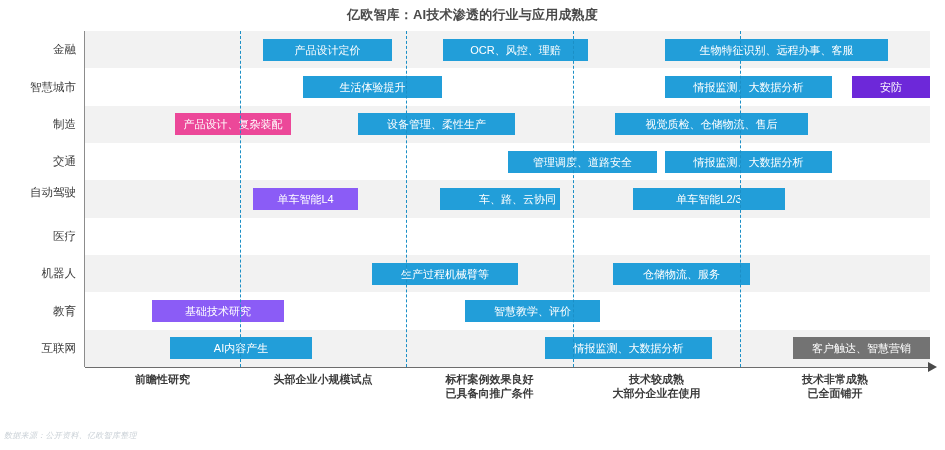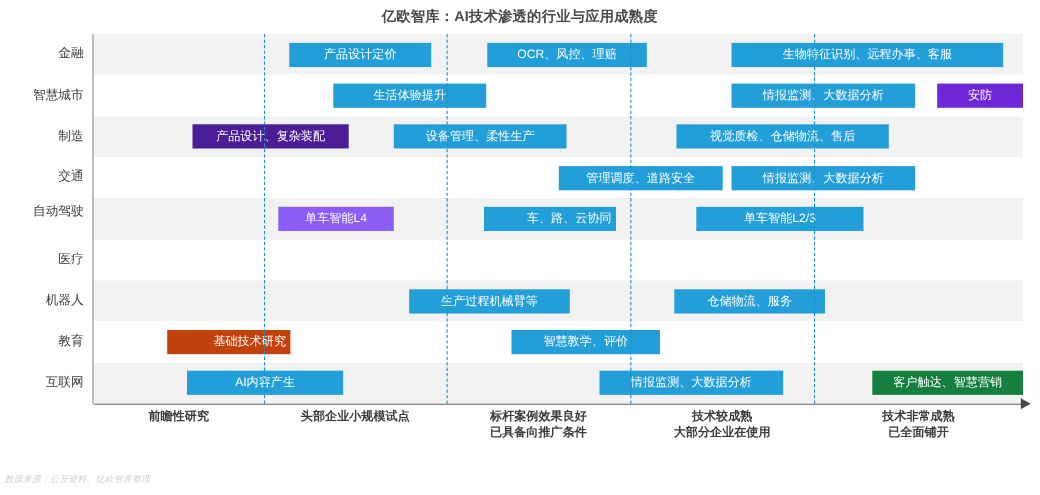--- a/index.html
+++ b/index.html
@@ -96,53 +96,53 @@
     <div class="ylabel" style="top: 198.833px;"><span>医疗</span></div>
     <div class="ylabel" style="top: 236.167px;"><span>机器人</span></div>
     <div class="ylabel" style="top: 273.5px;"><span>教育</span></div>
     <div class="ylabel" style="top: 310.833px;"><span>互联网</span></div>
   </div>
 
 <div id="plot">
     <div class="row alt" style="top: 0px; height: 37.3333px;">
       <div class="bar" style="left: 178px; width: 129px; background: rgb(34, 158, 217);">产品设计定价</div>
       <div class="bar" style="left: 358px; width: 145px; background: rgb(34, 158, 217);">OCR、风控、理赔</div>
-      <div class="bar" style="left: 580px; width: 247px; background: rgb(34, 158, 217);">生物特征识别、远程办事、客服</div>
+      <div class="bar" style="left: 580px; width: 223px; background: rgb(34, 158, 217);">生物特征识别、远程办事、客服</div>
     </div>
     <div class="row plain" style="top: 37.3333px; height: 37.3333px;">
       <div class="bar" style="left: 218px; width: 139px; background: rgb(34, 158, 217);">生活体验提升</div>
       <div class="bar" style="left: 580px; width: 167px; background: rgb(34, 158, 217);">情报监测、大数据分析</div>
       <div class="bar" style="left: 767px; width: 78px; background: #6d28d9;">安防</div>
     </div>
     <div class="row alt" style="top: 74.6667px; height: 37.3333px;">
-      <div class="bar" style="left: 90px; width: 142px; background: #4c1d95;">产品设计、复杂装配</div>
+      <div class="bar" style="left: 90px; width: 116px; background: #ec4899;">产品设计、复杂装配</div>
       <div class="bar" style="left: 273px; width: 157px; background: rgb(34, 158, 217);">设备管理、柔性生产</div>
       <div class="bar" style="left: 530px; width: 193px; background: rgb(34, 158, 217);">视觉质检、仓储物流、售后</div>
     </div>
     <div class="row plain" style="top: 112px; height: 37.3333px;">
       <div class="bar" style="left: 423px; width: 149px; background: rgb(34, 158, 217);">管理调度、道路安全</div>
       <div class="bar" style="left: 580px; width: 167px; background: rgb(34, 158, 217);">情报监测、大数据分析</div>
     </div>
     <div class="row alt" style="top: 149.333px; height: 37.3333px;">
       <div class="bar" style="left: 168px; width: 105px; background: #8b5cf6;">单车智能L4</div>
       <div class="bar" style="left: 355px; width: 120px; background: rgb(34, 158, 217); padding-left: 39px;">车、路、云协同</div>
       <div class="bar" style="left: 548px; width: 152px; background: rgb(34, 158, 217);">单车智能L2/3</div>
     </div>
     <div class="row alt" style="top: 224px; height: 37.3333px;">
       <div class="bar" style="left: 287px; width: 146px; background: rgb(34, 158, 217);">生产过程机械臂等</div>
       <div class="bar" style="left: 528px; width: 137px; background: rgb(34, 158, 217);">仓储物流、服务</div>
     </div>
     <div class="row plain" style="top: 261.333px; height: 37.3333px;">
-      <div class="bar" style="left: 67px; width: 112px; background: #c2410c; text-align: right;">基础技术研究</div>
+      <div class="bar" style="left: 67px; width: 132px; background: #8b5cf6;">基础技术研究</div>
       <div class="bar" style="left: 380px; width: 135px; background: rgb(34, 158, 217);">智慧教学、评价</div>
     </div>
     <div class="row alt" style="top: 298.667px; height: 37.3333px;">
       <div class="bar" style="left: 85px; width: 142px; background: rgb(34, 158, 217);">AI内容产生</div>
       <div class="bar" style="left: 460px; width: 167px; background: rgb(34, 158, 217);">情报监测、大数据分析</div>
-      <div class="bar" style="left: 708px; width: 137px; background: #15803d;">客户触达、智慧营销</div>
+      <div class="bar" style="left: 708px; width: 137px; background: #737373;">客户触达、智慧营销</div>
     </div>
     <div class="vline" style="left: 155px; border-left-color: rgb(27, 143, 198);"></div>
     <div class="vline" style="left: 321px; border-left-color: rgb(27, 143, 198);"></div>
     <div class="vline" style="left: 488px; border-left-color: rgb(27, 143, 198);"></div>
     <div class="vline" style="left: 655px; border-left-color: rgb(27, 143, 198);"></div>
   </div>
 
 <div id="yaxis"></div>
 <div id="xaxis"></div>
 <div id="xarrow"></div>

